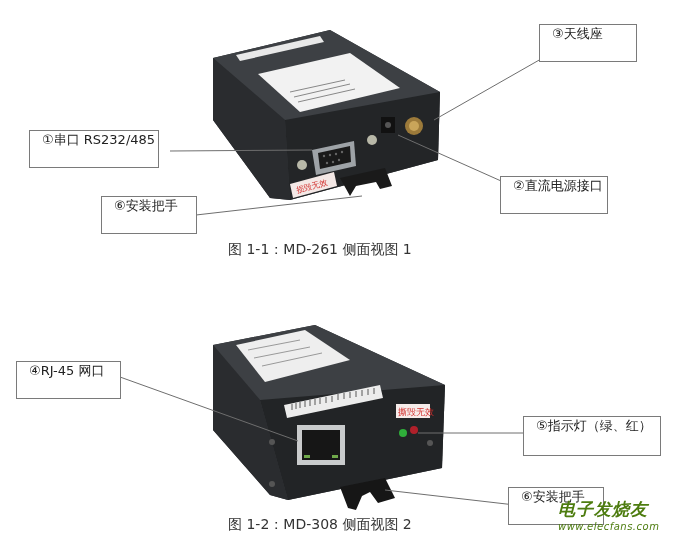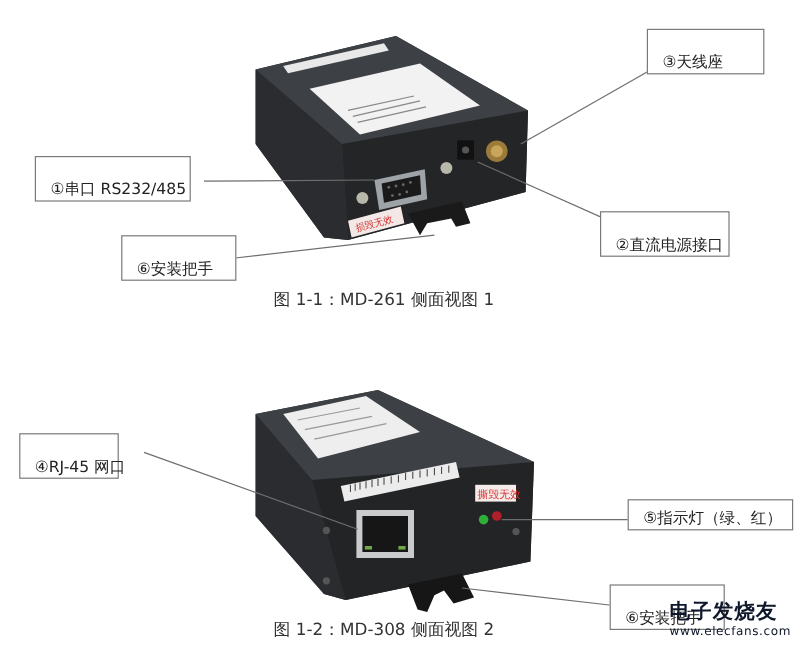--- a/index.html
+++ b/index.html
@@ -1,23 +1,23 @@
 <!DOCTYPE html>
 <html><head>
   <meta charset="utf-8">
   <style>
     html, body { margin: 0; padding: 0; background: #ffffff; }
     body { width: 676px; height: 547px; position: relative; overflow: hidden;
            font-family: "DejaVu Sans", sans-serif; color: #222; }
     .label-box { position: absolute; background: #fff; border: 1px solid #7a7a7a;
-                 box-sizing: border-box; font-size: 13px; display: flex; align-items: flex-end;
+                 box-sizing: border-box; font-size: 13px; display: flex; align-items: flex-start;
                  padding-left: 12px; white-space: nowrap; }
     .caption { position: absolute; font-size: 14px; color: #333; white-space: nowrap; }
     svg.layer { position: absolute; left: 0; top: 0; }
-    .watermark { position: absolute; color: #0f172a; white-space: nowrap; }
+    .watermark { position: absolute; color: #4d7c0f; font-style: italic; white-space: nowrap; }
     .wm-main { font-size: 17px; font-weight: bold; letter-spacing: 1px; }
     .wm-url { font-size: 10px; letter-spacing: 0.5px; }
   </style>
 </head>
 <body>
 
 <svg class="layer" width="676" height="547" viewBox="0 0 676 547">
 
   <g>
     <polygon points="213,58 330,30 440,92 438,160 290,200 270,198 213,120" fill="#34363a"></polygon>
@@ -144,24 +144,24 @@
   <span>③天线座</span>
 </div>
 <div class="label-box" style="left:500px; top:176px; width:108px; height:38px;">
   <span>②直流电源接口</span>
 </div>
 <div class="label-box" style="left:101px; top:196px; width:96px; height:38px;">
   <span>⑥安装把手</span>
 </div>
 <div class="caption" style="left:228px; top:241px;">图 1-1：MD-261 侧面视图 1</div>
 
-<div class="label-box" style="left:16px; top:361px; width:83px; height:38px;">
+<div class="label-box" style="left:16px; top:361px; width:105px; height:38px;">
   <span>④RJ-45 网口</span>
 </div>
-<div class="label-box" style="left:523px; top:416px; width:138px; height:26px;">
+<div class="label-box" style="left:523px; top:416px; width:138px; height:40px;">
   <span>⑤指示灯（绿、红）</span>
 </div>
 <div class="label-box" style="left:508px; top:487px; width:96px; height:38px;">
   <span>⑥安装把手</span>
 </div>
 <div class="caption" style="left:228px; top:516px;text-align:right;">图 1-2：MD-308 侧面视图 2</div>
 
 <div class="watermark" style="left:558px; top:498px;">
   <div class="wm-main">电子发烧友</div>
   <div class="wm-url">www.elecfans.com</div>

